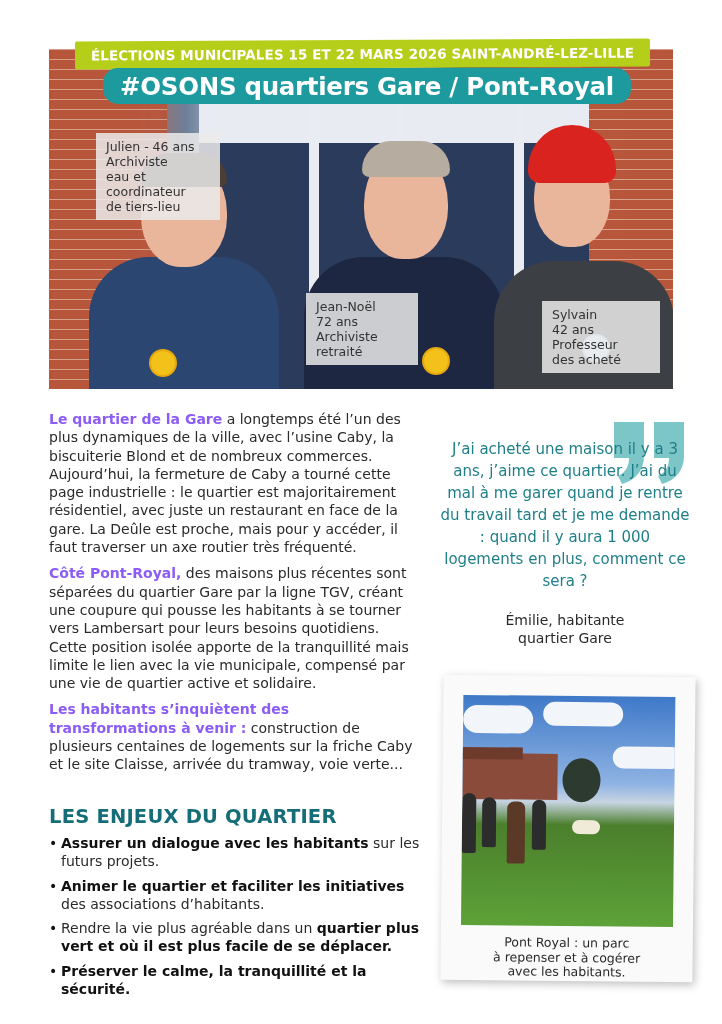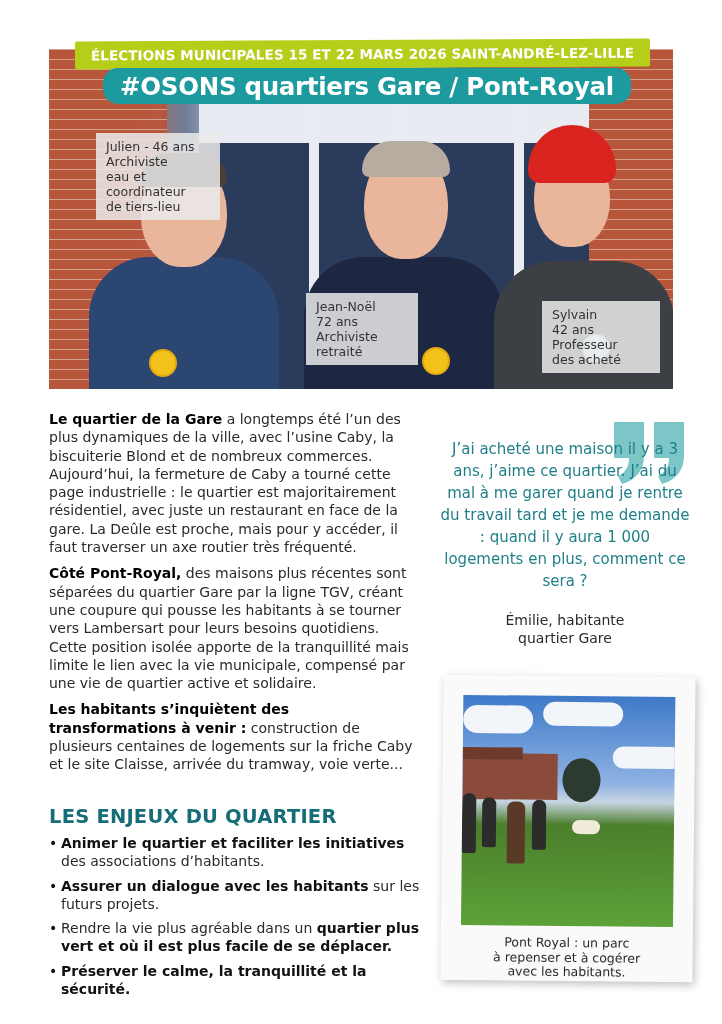--- a/index.html
+++ b/index.html
@@ -40,21 +40,21 @@
   .banner1 { position: absolute; left: 75px; top: 40px; width: 575px; height: 28px; background: #b5ce1a;
              transform: rotate(-0.3deg); border-radius: 2px; display: flex; align-items: center; justify-content: center; }
   .banner1 span { color: #ffffff; font-weight: bold; font-size: 13.5px; letter-spacing: 0.1px; font-family: "DejaVu Sans", sans-serif; }
   .banner2 { position: absolute; left: 103px; top: 68px; width: 528px; height: 36px; background: #1d9a9e;
              display: flex; align-items: center; justify-content: center; border-radius: 15px; }
   .banner2 span { color: #ffffff; font-weight: bold; font-size: 24.5px; letter-spacing: -0.3px; }
 
   
   .col-left { position: absolute; left: 49px; top: 410px; width: 372px; font-size: 14px; line-height: 18.3px; color: #2a2a2a; }
   .col-left p { margin: 0 0 8px 0; }
-  .col-left b { color: #000000; margin-top: 8px; }
+  .col-left b { color: #8b5cf6; margin-top: 8px; }
   .section-title { position: absolute; left: 49px; top: 805px; font-size: 19.5px; font-weight: bold; color: #156d78; letter-spacing: 0.2px; }
   .bullets { position: absolute; left: 49px; top: 834px; width: 380px; margin: 0; padding: 0; list-style: none; font-size: 14px; line-height: 18.3px; color: #2a2a2a; }
   .bullets li { position: relative; padding-left: 12px; margin-bottom: 6px; }
   .bullets li::before { content: "•"; position: absolute; left: 0; top: 0; color: #111; }
   .bullets b { color: #111; }
 
   
   .quote-mark { position: absolute; left: 610px; top: 418px; width: 80px; height: 70px; }
   .quote-text { position: absolute; left: 440px; top: 438px; width: 250px; text-align: center; 
                 font-size: 15px; line-height: 22px; color: #1f7f88; }
@@ -132,22 +132,22 @@
 </div>
 
 <div class="col-left">
   <p><b>Le quartier de la Gare</b><span> a longtemps été l’un des plus dynamiques de la ville, avec l’usine Caby, la biscuiterie Blond et de nombreux commerces. Aujourd’hui, la fermeture de Caby a tourné cette page industrielle : le quartier est majoritairement résidentiel, avec juste un restaurant en face de la gare. La Deûle est proche, mais pour y accéder, il faut traverser un axe routier très fréquenté.</span></p>
   <p><b>Côté Pont-Royal,</b><span> des maisons plus récentes sont séparées du quartier Gare par la ligne TGV, créant une coupure qui pousse les habitants à se tourner vers Lambersart pour leurs besoins quotidiens. Cette position isolée apporte de la tranquillité mais limite le lien avec la vie municipale, compensé par une vie de quartier active et solidaire.</span></p>
   <p><b>Les habitants s’inquiètent des transformations à venir :</b><span> construction de plusieurs centaines de logements sur la friche Caby et le site Claisse, arrivée du tramway, voie verte...</span></p>
 </div>
 
 <div class="section-title">LES ENJEUX DU QUARTIER</div>
 <ul class="bullets">
+  <li><span></span><b>Assurer un dialogue avec les habitants</b><span> sur les futurs projets.</span></li>
   <li><span></span><b>Animer le quartier et faciliter les initiatives</b><span> des associations d’habitants.</span></li>
-  <li><span></span><b>Assurer un dialogue avec les habitants</b><span> sur les futurs projets.</span></li>
   <li><span>Rendre la vie plus agréable dans un </span><b>quartier plus vert et où il est plus facile de se déplacer.</b><span></span></li>
   <li><span></span><b>Préserver le calme, la tranquillité et la sécurité.</b><span></span></li>
 </ul>
 
 <svg class="quote-mark" viewBox="0 0 80 70">
   <path d="M4 4 h30 v34 c0 14 -8 24 -22 28 l-4 -8 c8 -4 11 -10 11 -18 h-15 z" fill="#7cc6c8"></path>
   <path d="M44 4 h30 v34 c0 14 -8 24 -22 28 l-4 -8 c8 -4 11 -10 11 -18 h-15 z" fill="#7cc6c8"></path>
 </svg>
 <div class="quote-text">J’ai acheté une maison il y a 3 ans, j’aime ce quartier. J’ai du mal à me garer quand je rentre du travail tard et je me demande : quand il y aura 1 000 logements en plus, comment ce sera ?</div>
 <div class="quote-author">

